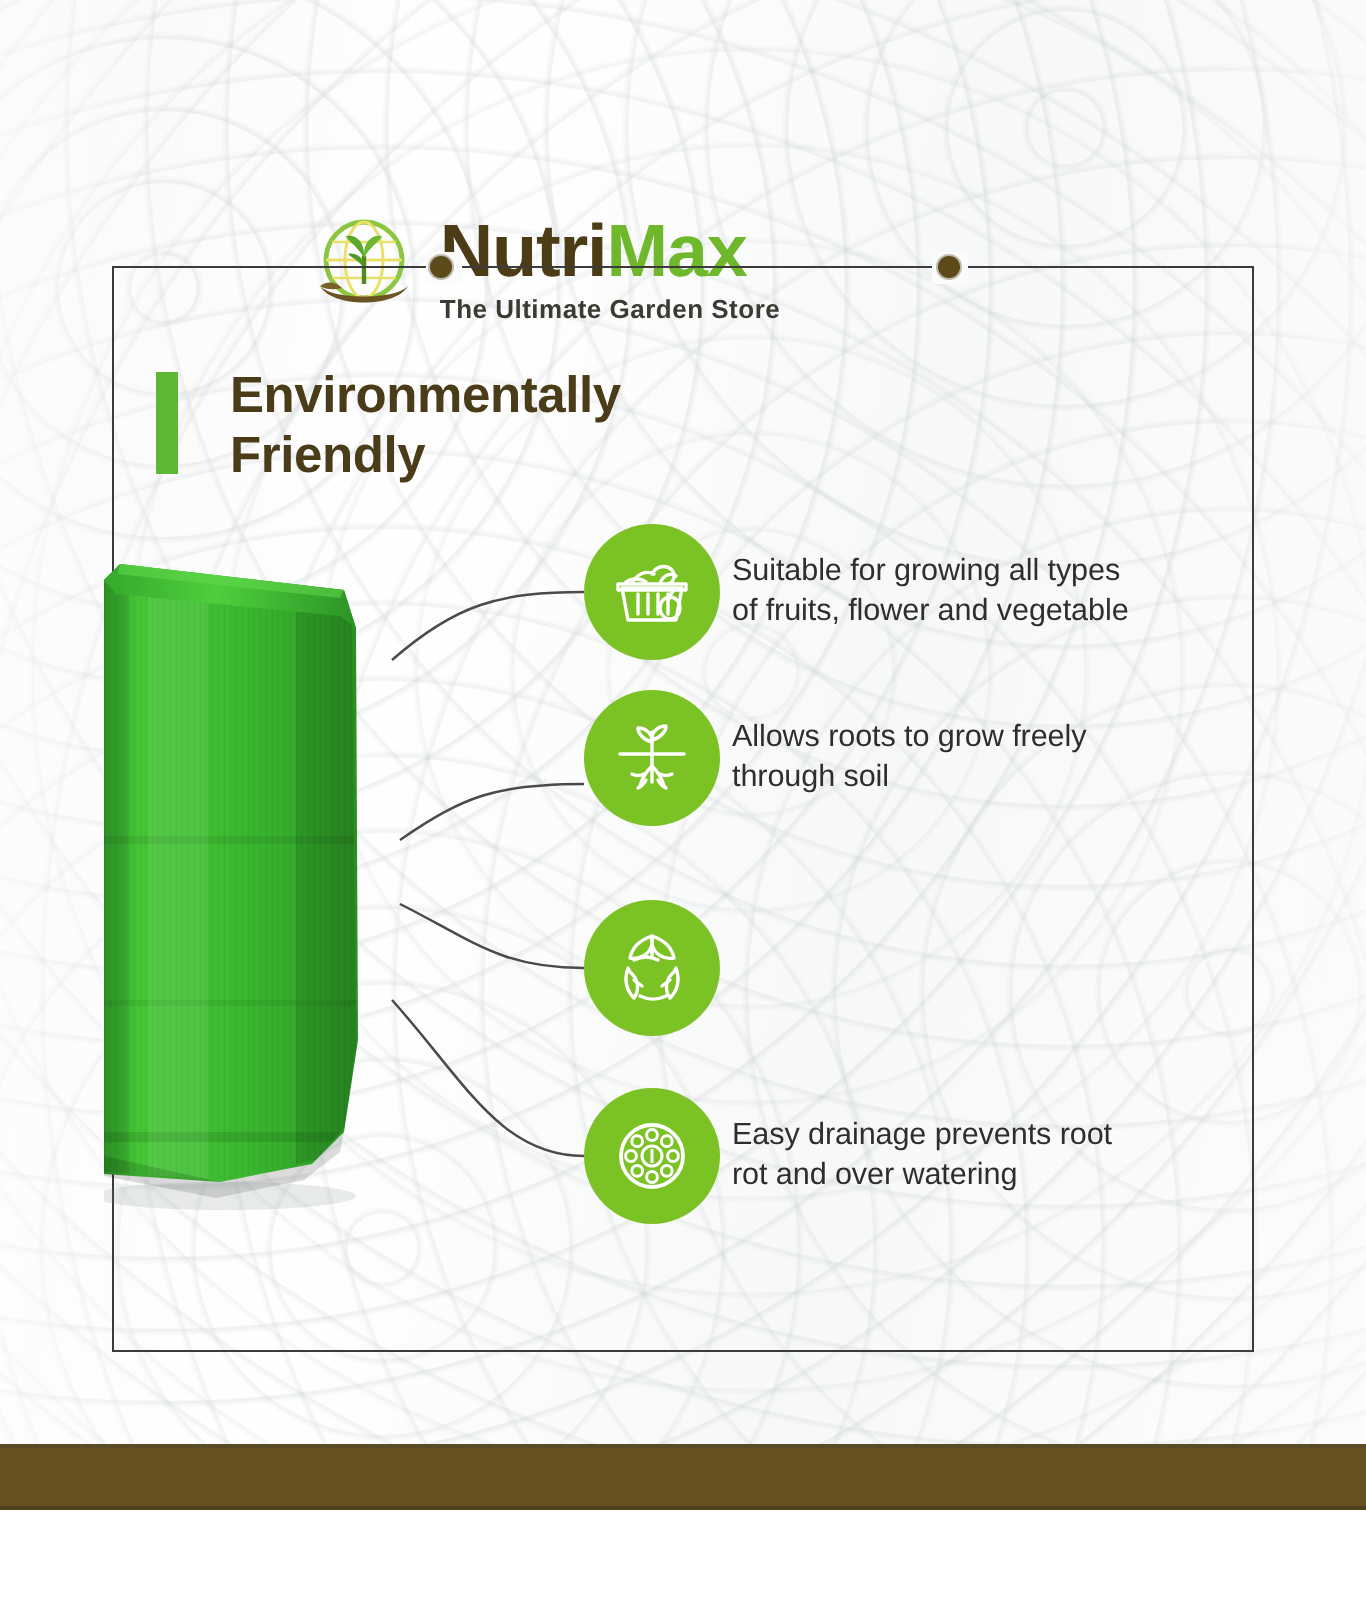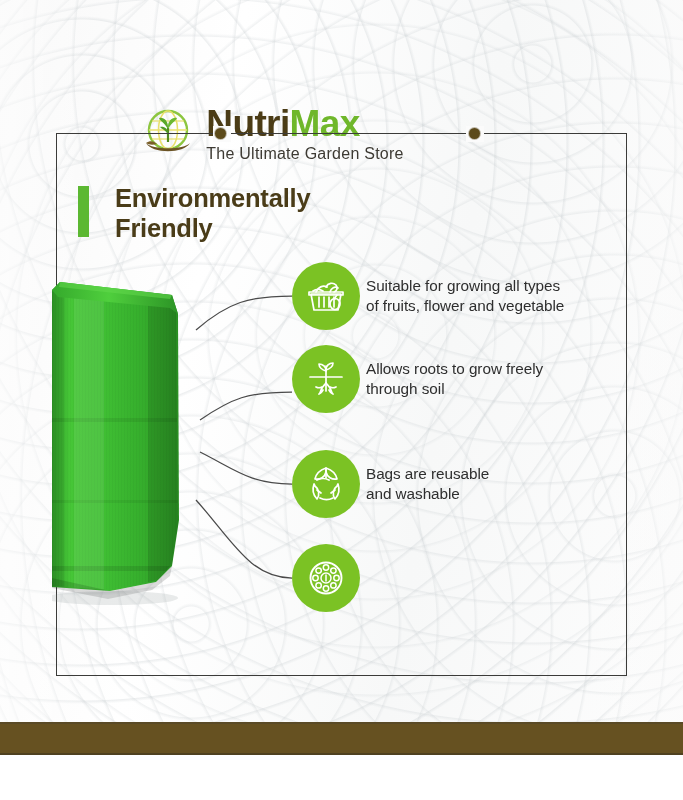--- a/index.html
+++ b/index.html
@@ -57,22 +57,22 @@
   .brand {
     font-size: 37px;
     font-weight: bold;
     letter-spacing: -0.6px;
     line-height: 1.0;
     white-space: nowrap;
   }
   .brand .nutri { color: #4b3c16; }
   .brand .max   { color: #6fb72b; }
   .tagline {
-    font-size: 16px;
-    font-weight: normal;
+    font-size: 13px;
+    font-weight: bold;
     color: #3d3a33;
     letter-spacing: 0.25px;
     margin-top: 3px;
     white-space: nowrap;
   }
 
   
   .frame {
     position: absolute;
     left: 56px;
@@ -357,22 +357,20 @@
           <path d="M10 22 C8 28 9 33 13 37 C16 33 15 27 11 24 Z"></path>
           <path d="M34 22 C36 28 35 33 31 37 C28 33 29 27 33 24 Z"></path>
           <path d="M16 36 C20 38 25 38 29 36"></path>
           <path d="M13 18 C17 16 21 16 25 18"></path>
           <path d="M22 10 L22 16"></path>
           <path d="M13 28 L17 31"></path>
           <path d="M31 28 L27 31"></path>
         </g>
       </svg>
     </span>
-    <span class="feature-text">Bags are reusable
-and washable</span>
   </div>
 
   <div class="feature" style="top:544px">
     <span class="feature-icon">
       <svg viewBox="0 0 44 44" width="44" height="44" aria-hidden="true">
         <g fill="none" stroke="#ffffff" stroke-width="1.9">
           <circle cx="22" cy="22" r="15.5"></circle>
         </g>
         <g fill="none" stroke="#ffffff" stroke-width="1.5">
           <circle cx="22" cy="11.5" r="2.7"></circle>
@@ -381,18 +379,20 @@
           <circle cx="29.4" cy="29.4" r="2.7"></circle>
           <circle cx="22" cy="32.5" r="2.7"></circle>
           <circle cx="14.6" cy="29.4" r="2.7"></circle>
           <circle cx="11.5" cy="22" r="2.7"></circle>
           <circle cx="14.6" cy="14.6" r="2.7"></circle>
           <circle cx="22" cy="22" r="5"></circle>
           <line x1="22" y1="18.5" x2="22" y2="25.5"></line>
         </g>
       </svg>
     </span>
+    <span class="feature-text">Easy drainage prevents root
+rot and over watering</span>
   </div>
 
   <div class="bottom-bar"></div>
   <div class="bottom-white"></div>
 
 </div>
 
 </body></html>

